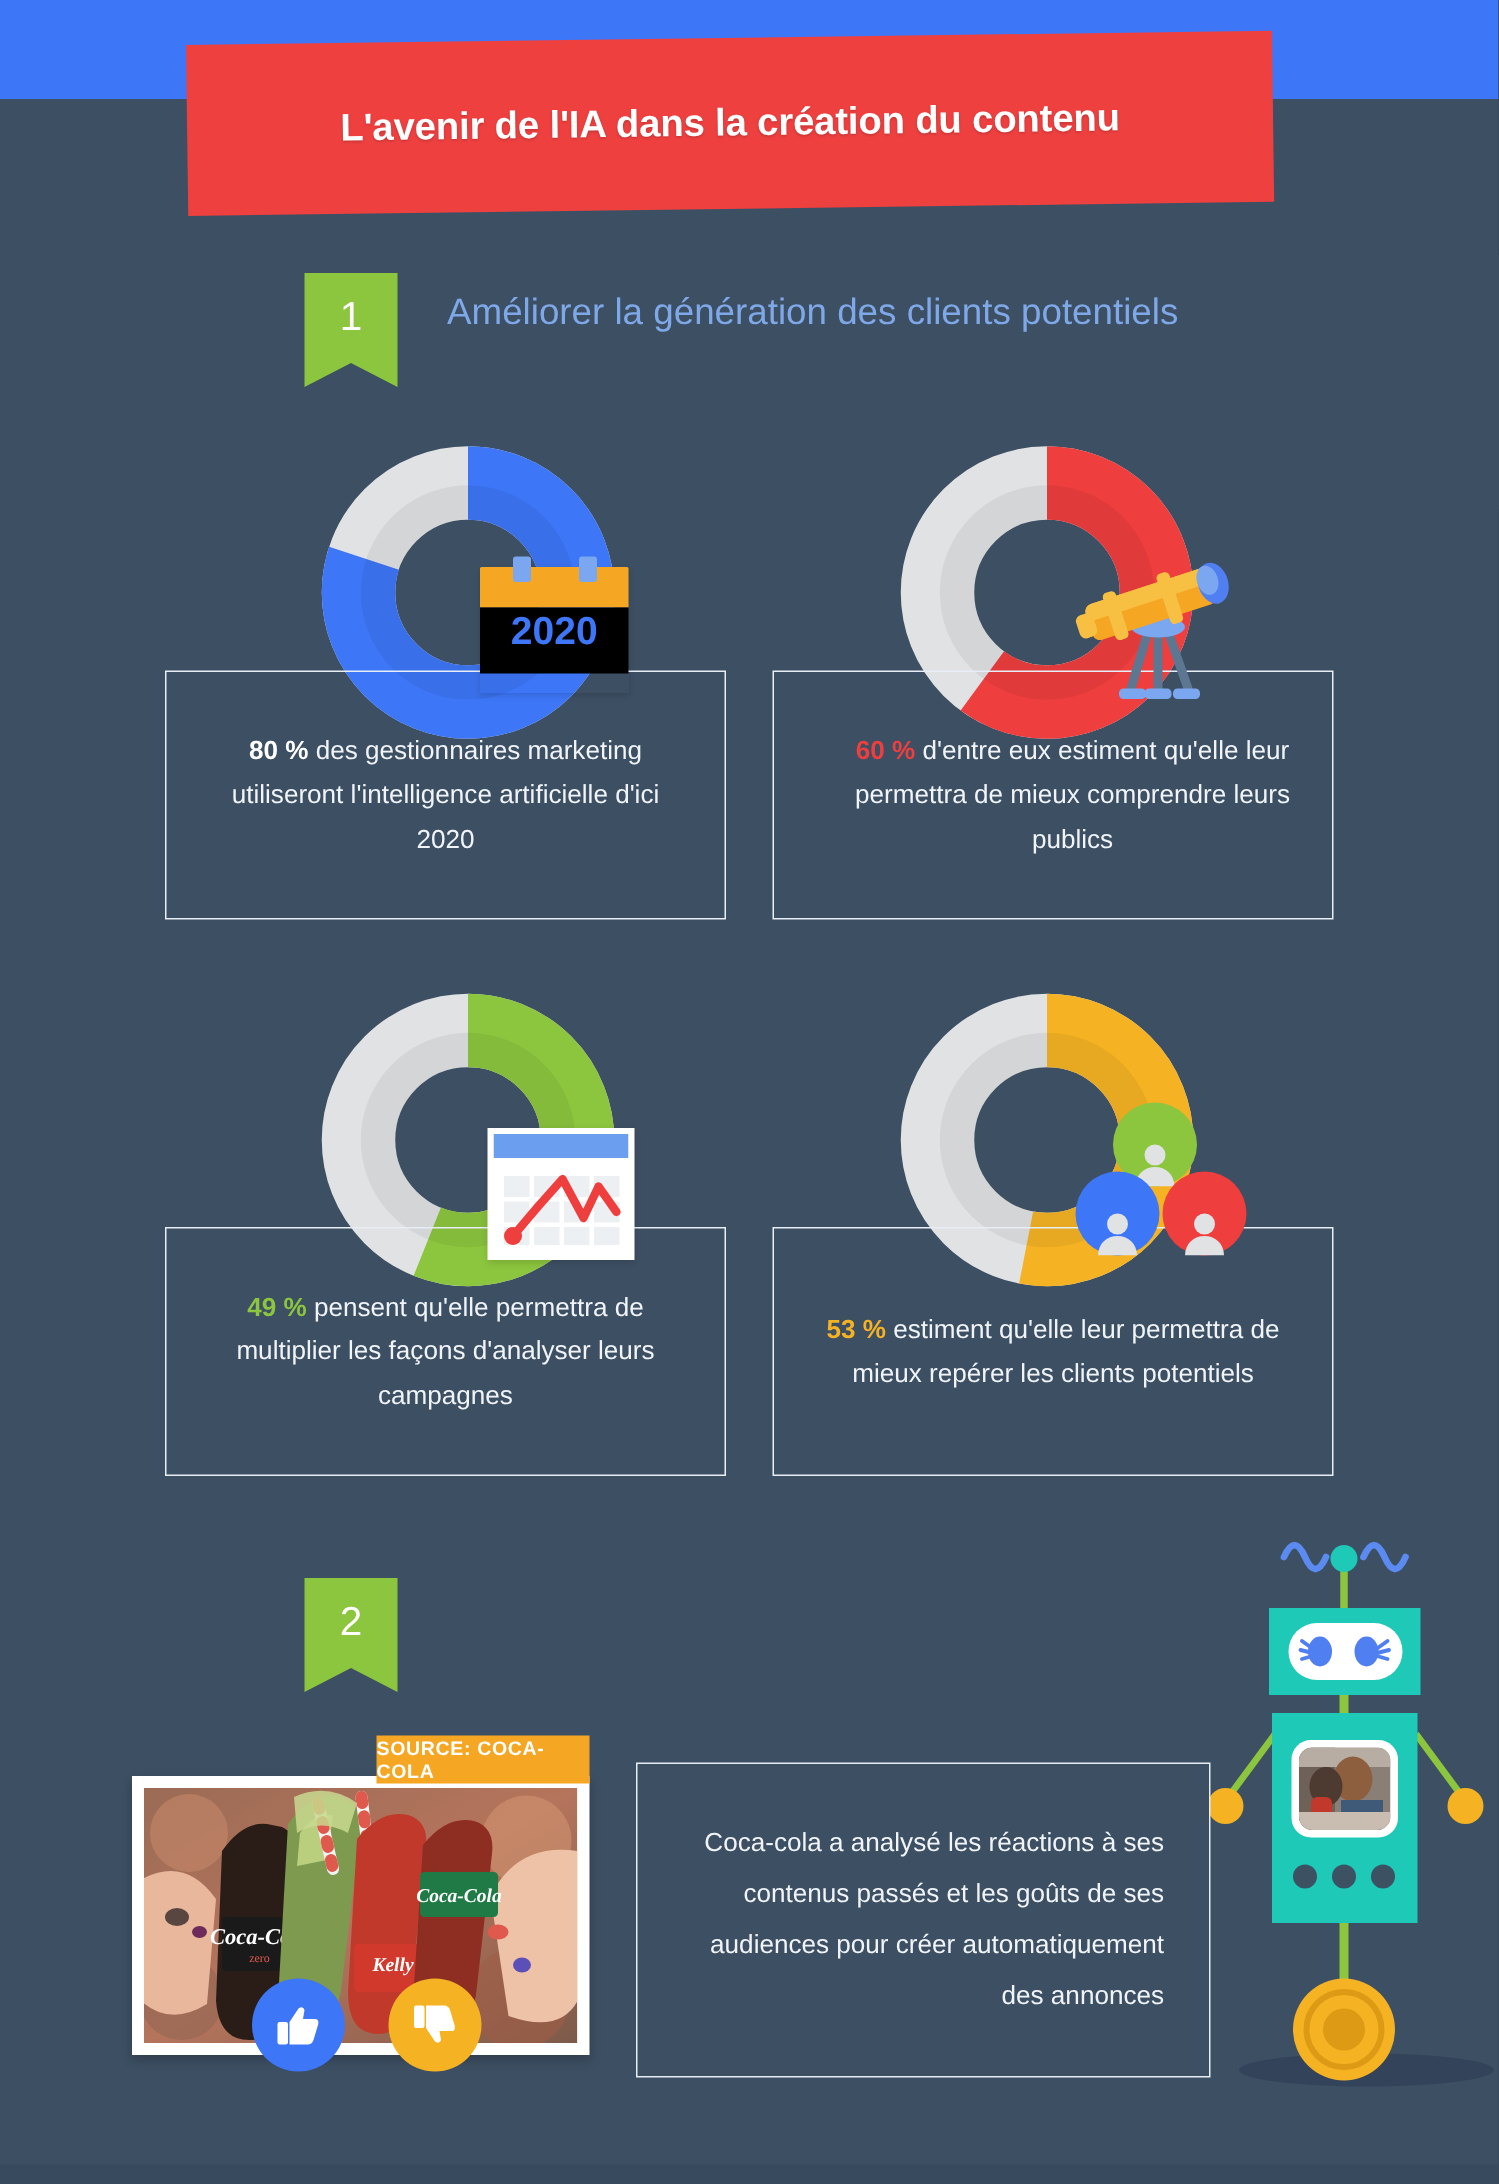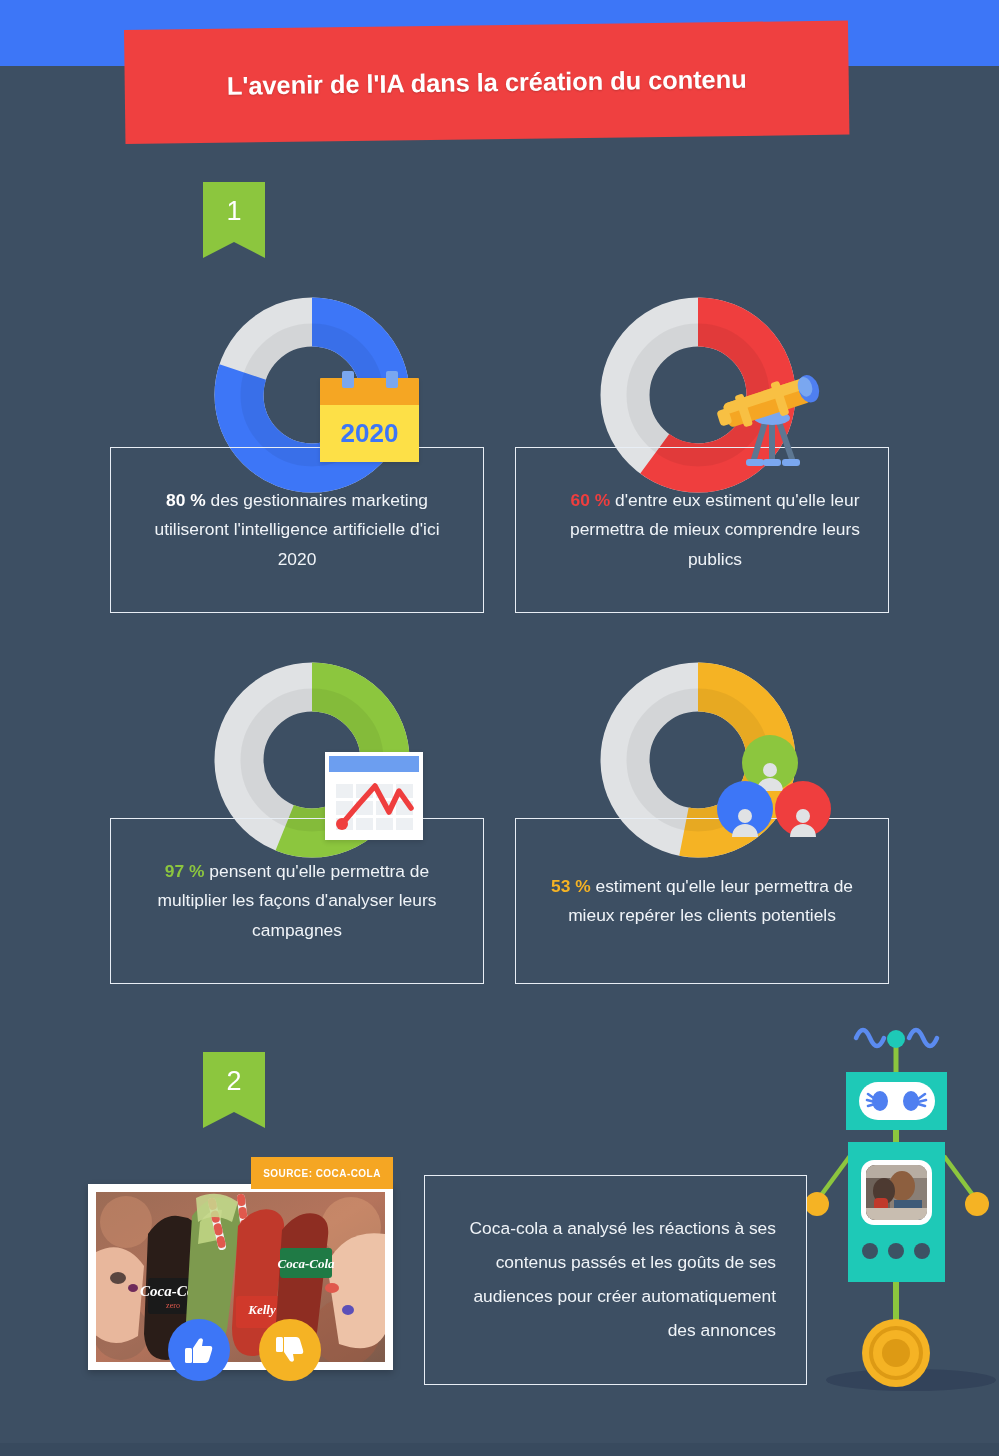--- a/index.html
+++ b/index.html
@@ -59,22 +59,22 @@
   .donut { position:absolute; width:196px; height:196px; z-index:1; }
   .donut svg { display:block; }
 
   
   .cal {
     position:absolute; width:99px; height:84px; z-index:4;
     box-shadow:0 2px 4px rgba(0,0,0,.12);
   }
   .cal .head { height:27px; background:#f5a623; border-radius:1px 1px 0 0;}
   .cal .body {
-    height:57px; background:#fde047;
-    display:flex; align-items:center; justify-content:center;
+    height:44px; background:#000000;
+    display:flex; justify-content:center;
   }
   .cal .body span { color:#3d76f7; font-size:26px; font-weight:bold; }
   .cal .ring { position:absolute; top:-7px; width:12px; height:17px;
     background:#7aa7f0; border-radius:2px; }
 
   
   .winchart {
     position:absolute; width:98px; height:88px; background:#ffffff;
     z-index:4; box-shadow:0 2px 5px rgba(0,0,0,.14); padding:4px;
   }
@@ -88,21 +88,21 @@
     position:absolute; left:88px; top:1184px; width:305px; height:186px;
     background:#ffffff; padding:8px; box-shadow:0 3px 7px rgba(0,0,0,.22);
     z-index:3;
   }
   .photo-inner { width:100%; height:100%; position:relative; overflow:hidden; }
   .source-tab {
     position:absolute; left:251px; top:1157px; width:142px; height:32px;
     background:#f5a623; display:flex; align-items:center; justify-content:center;
     z-index:5;
   }
-  .source-tab span { color:#ffffff; font-size:10px; font-weight:bold; letter-spacing:.45px; }
+  .source-tab span { color:#ffffff; font-size:13px; font-weight:bold; letter-spacing:.45px; }
   .thumb {
     position:absolute; width:62px; height:62px; border-radius:50%;
     display:flex; align-items:center; justify-content:center; z-index:6;
   }
 
   
   .robot { position:absolute; left:806px; top:1008px; width:193px; height:390px; z-index:2; }
 
   .bottom-strip { position:absolute; left:0; bottom:0; width:999px; height:13px; background:#384a5e; }
 </style>
@@ -112,20 +112,21 @@
 <div class="top-blue"></div>
 
 <div class="title-banner">
   <h1>L'avenir de l'IA dans la création du contenu</h1>
 </div>
 
 <div class="section-head" style="left:203px; top:182px;">
   <div class="badge">
     <span>1</span>
   </div>
+  <div class="section-title">Améliorer la génération des clients potentiels</div>
 </div>
 
 <div class="donut" style="left:214px; top:297px;">
   <svg width="196" height="196" viewBox="0 0 196 196">
 
     <circle cx="98" cy="98" r="73" fill="none" stroke="#e0e2e4" stroke-width="49"></circle>
 
     <circle cx="98" cy="98" r="73" fill="none" stroke="#3d76f7" stroke-width="49" stroke-dasharray="366.9 91.8" transform="rotate(-90 98 98)"></circle>
 
     <circle cx="98" cy="98" r="60" fill="none" stroke="rgba(0,0,0,0.055)" stroke-width="23"></circle>
@@ -200,21 +201,21 @@
       <rect x="7" y="62" width="17" height="12"></rect>
         <rect x="27" y="62" width="17" height="12"></rect>
       <rect x="47" y="62" width="17" height="12"></rect>
         <rect x="67" y="62" width="17" height="12"></rect>
     </g>
     <polyline points="13,68 30,48 46,30 60,56 70,35 82,52" fill="none" stroke="#ef3e3e" stroke-width="5.5" stroke-linejoin="round" stroke-linecap="round"></polyline>
     <circle cx="13" cy="68" r="6" fill="#ef3e3e"></circle>
   </svg>
 </div>
 <div class="card-box" style="left:110px; top:818px; width:374px; height:166px;">
-  <p><span class="pct" style="color:#8cc63e">97 %</span><span> pensent qu'elle permettra de multiplier les façons d'analyser leurs campagnes</span></p>
+  <p><span class="pct" style="color:#8cc63e">49 %</span><span> pensent qu'elle permettra de multiplier les façons d'analyser leurs campagnes</span></p>
 </div>
 
 <div class="donut" style="left:600px; top:662px;">
   <svg width="196" height="196" viewBox="0 0 196 196">
     <circle cx="98" cy="98" r="73" fill="none" stroke="#e0e2e4" stroke-width="49"></circle>
     <circle cx="98" cy="98" r="73" fill="none" stroke="#f5b324" stroke-width="49" stroke-dasharray="243.1 215.6" transform="rotate(-90 98 98)"></circle>
     <circle cx="98" cy="98" r="60" fill="none" stroke="rgba(0,0,0,0.055)" stroke-width="23"></circle>
   </svg>
 </div>
 

